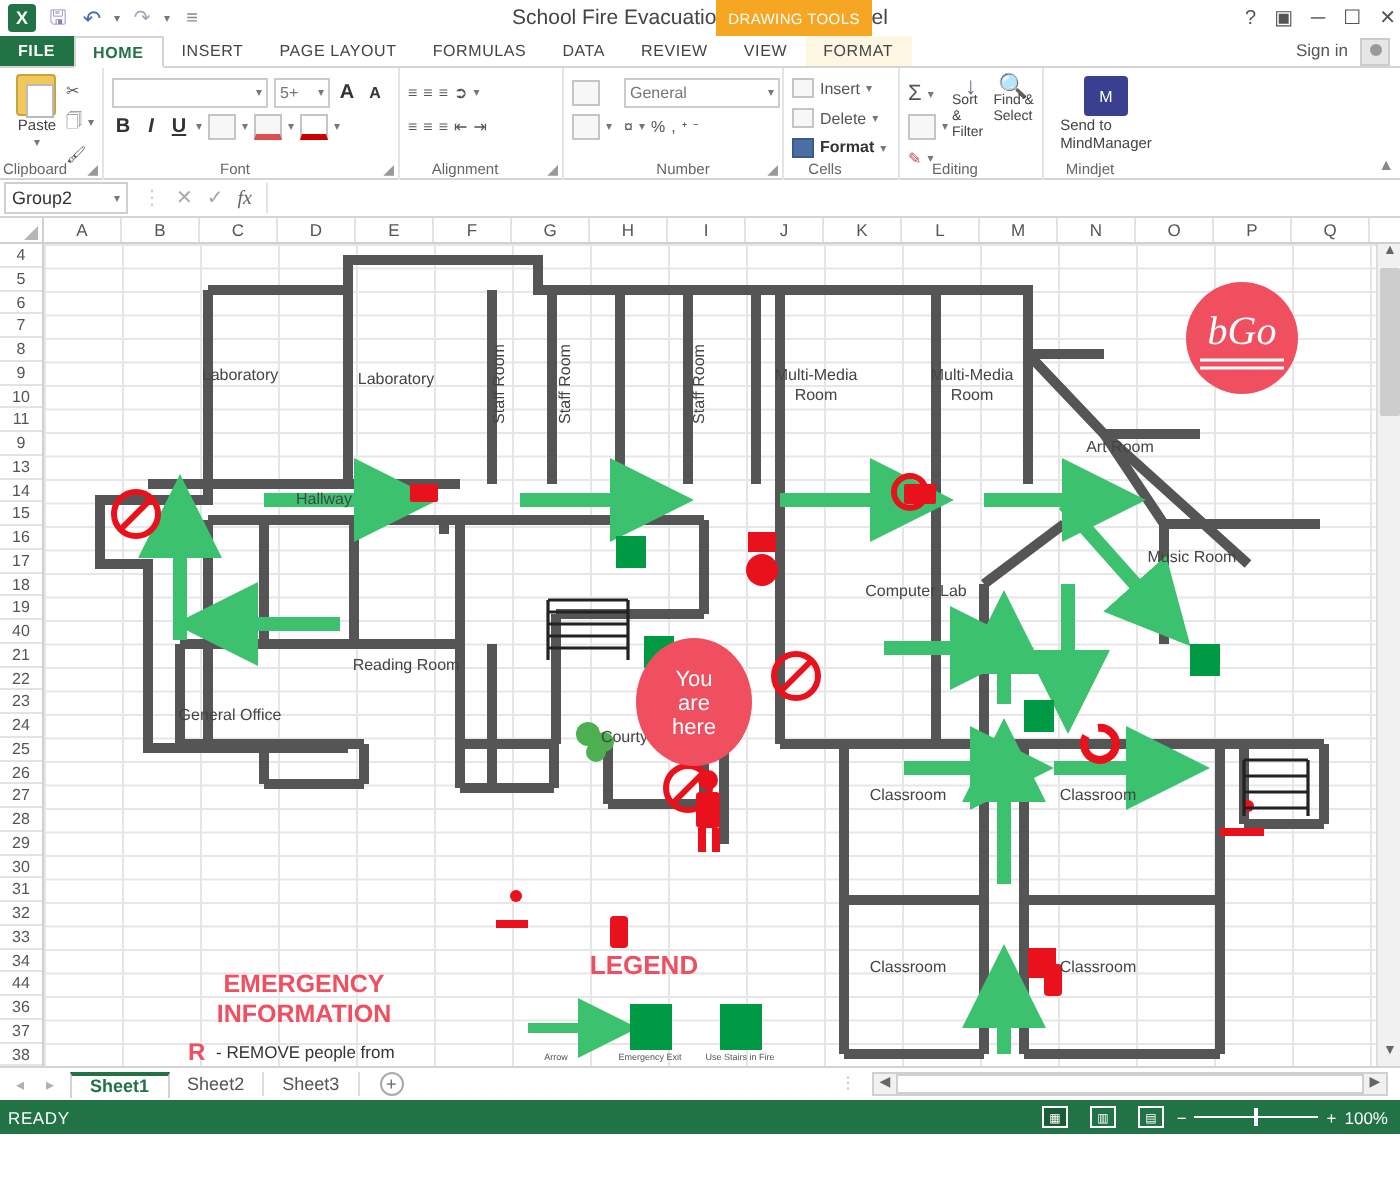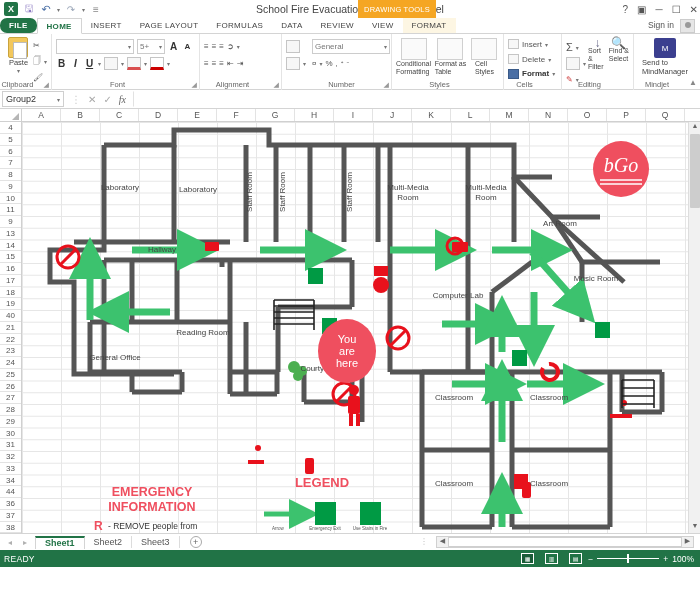--- a/index.html
+++ b/index.html
@@ -38,21 +38,21 @@
   }
   
   .tabstrip{
     height:16px;background:#fff;display:flex;align-items:stretch;
     border-bottom:1px solid #d4d4d4; position:relative;
   }
   .tab{
     font-size:8px; letter-spacing:.3px; padding:0 9px; display:flex;align-items:center;
     color:#444; white-space:nowrap;
   }
-  .tab.file{ background:#217346;color:#fff; font-weight:bold;border-radius:7px;}
+  .tab.file{ background:#217346;color:#fff; font-weight:bold;}
   .tab.active{ color:#217346; background:#fff; border:1px solid #d4d4d4; border-bottom:1px solid #fff;
     margin-bottom:-1px; font-weight:bold;}
   .tab.ctx{ background:#fdf6e3; color:#444; }
   .signin{ position:absolute; right:26px; top:2px; font-size:8.5px; color:#555;}
   .acct-ico{position:absolute;right:5px;top:1px;width:15px;height:14px;background:#e6e6e6;
     border:1px solid #ccc;}
   .acct-ico:after{content:"";position:absolute;left:4px;top:2px;width:6px;height:6px;border-radius:50%;
     background:#9a9a9a;}
   
   .ribbon{
@@ -312,40 +312,20 @@
         <span class="mini">%</span>
         <span class="mini">,</span>
         <span class="mini">⁺</span>
         <span class="mini">⁻</span>
       </div>
     </div>
     <div class="grp-label">Number</div>
     <div class="dlg">◢</div>
   </div>
 
-  <div class="grp" style="width:112px">
-    <div class="gcontent" style="gap:2px;padding-top:1px">
-      <div class="btnbig" style="width:36px;font-size:7px;line-height:8px">
-        <span class="styleic"></span>
-        <span style="white-space:pre-line">Conditional
-Formatting</span>
-      </div>
-      <div class="btnbig" style="width:36px;font-size:7px;line-height:8px">
-        <span class="styleic"></span>
-        <span style="white-space:pre-line">Format as
-Table</span>
-      </div>
-      <div class="btnbig" style="width:30px;font-size:7px;line-height:8px">
-        <span class="styleic"></span>
-        <span style="white-space:pre-line">Cell
-Styles</span>
-      </div>
-    </div>
-    <div class="grp-label">Styles</div>
-  </div>
 
   <div class="grp" style="width:58px">
     <div class="gcontent" style="flex-direction:column;gap:2px;padding-top:2px">
       <div class="cellsrow">
         <span class="sqico" style="width:11px;height:10px"></span>
         <span>Insert</span>
         <span class="ddarrow">▾</span>
       </div>
       <div class="cellsrow">
         <span class="sqico" style="width:11px;height:10px"></span>

